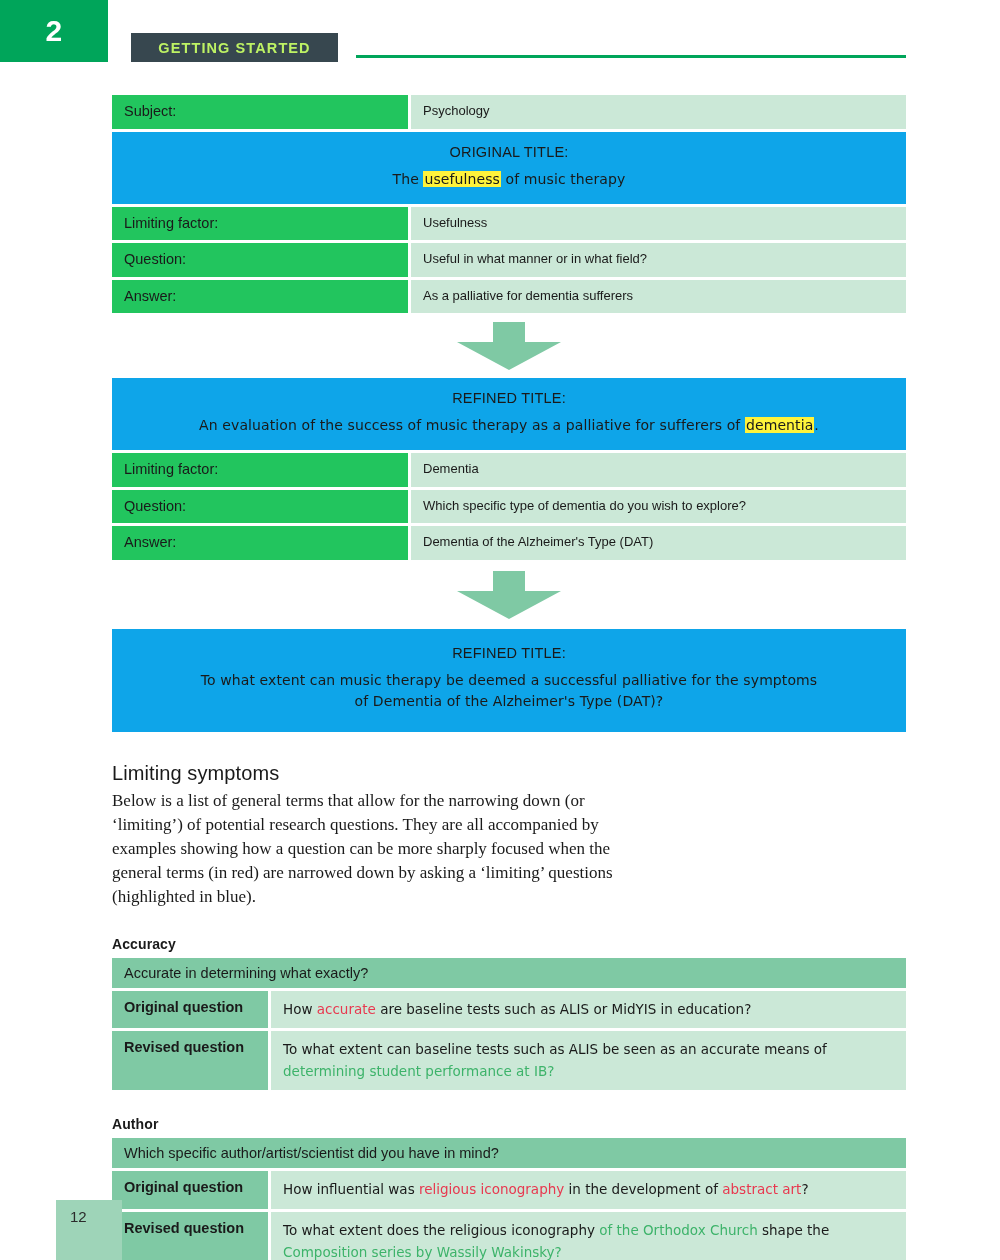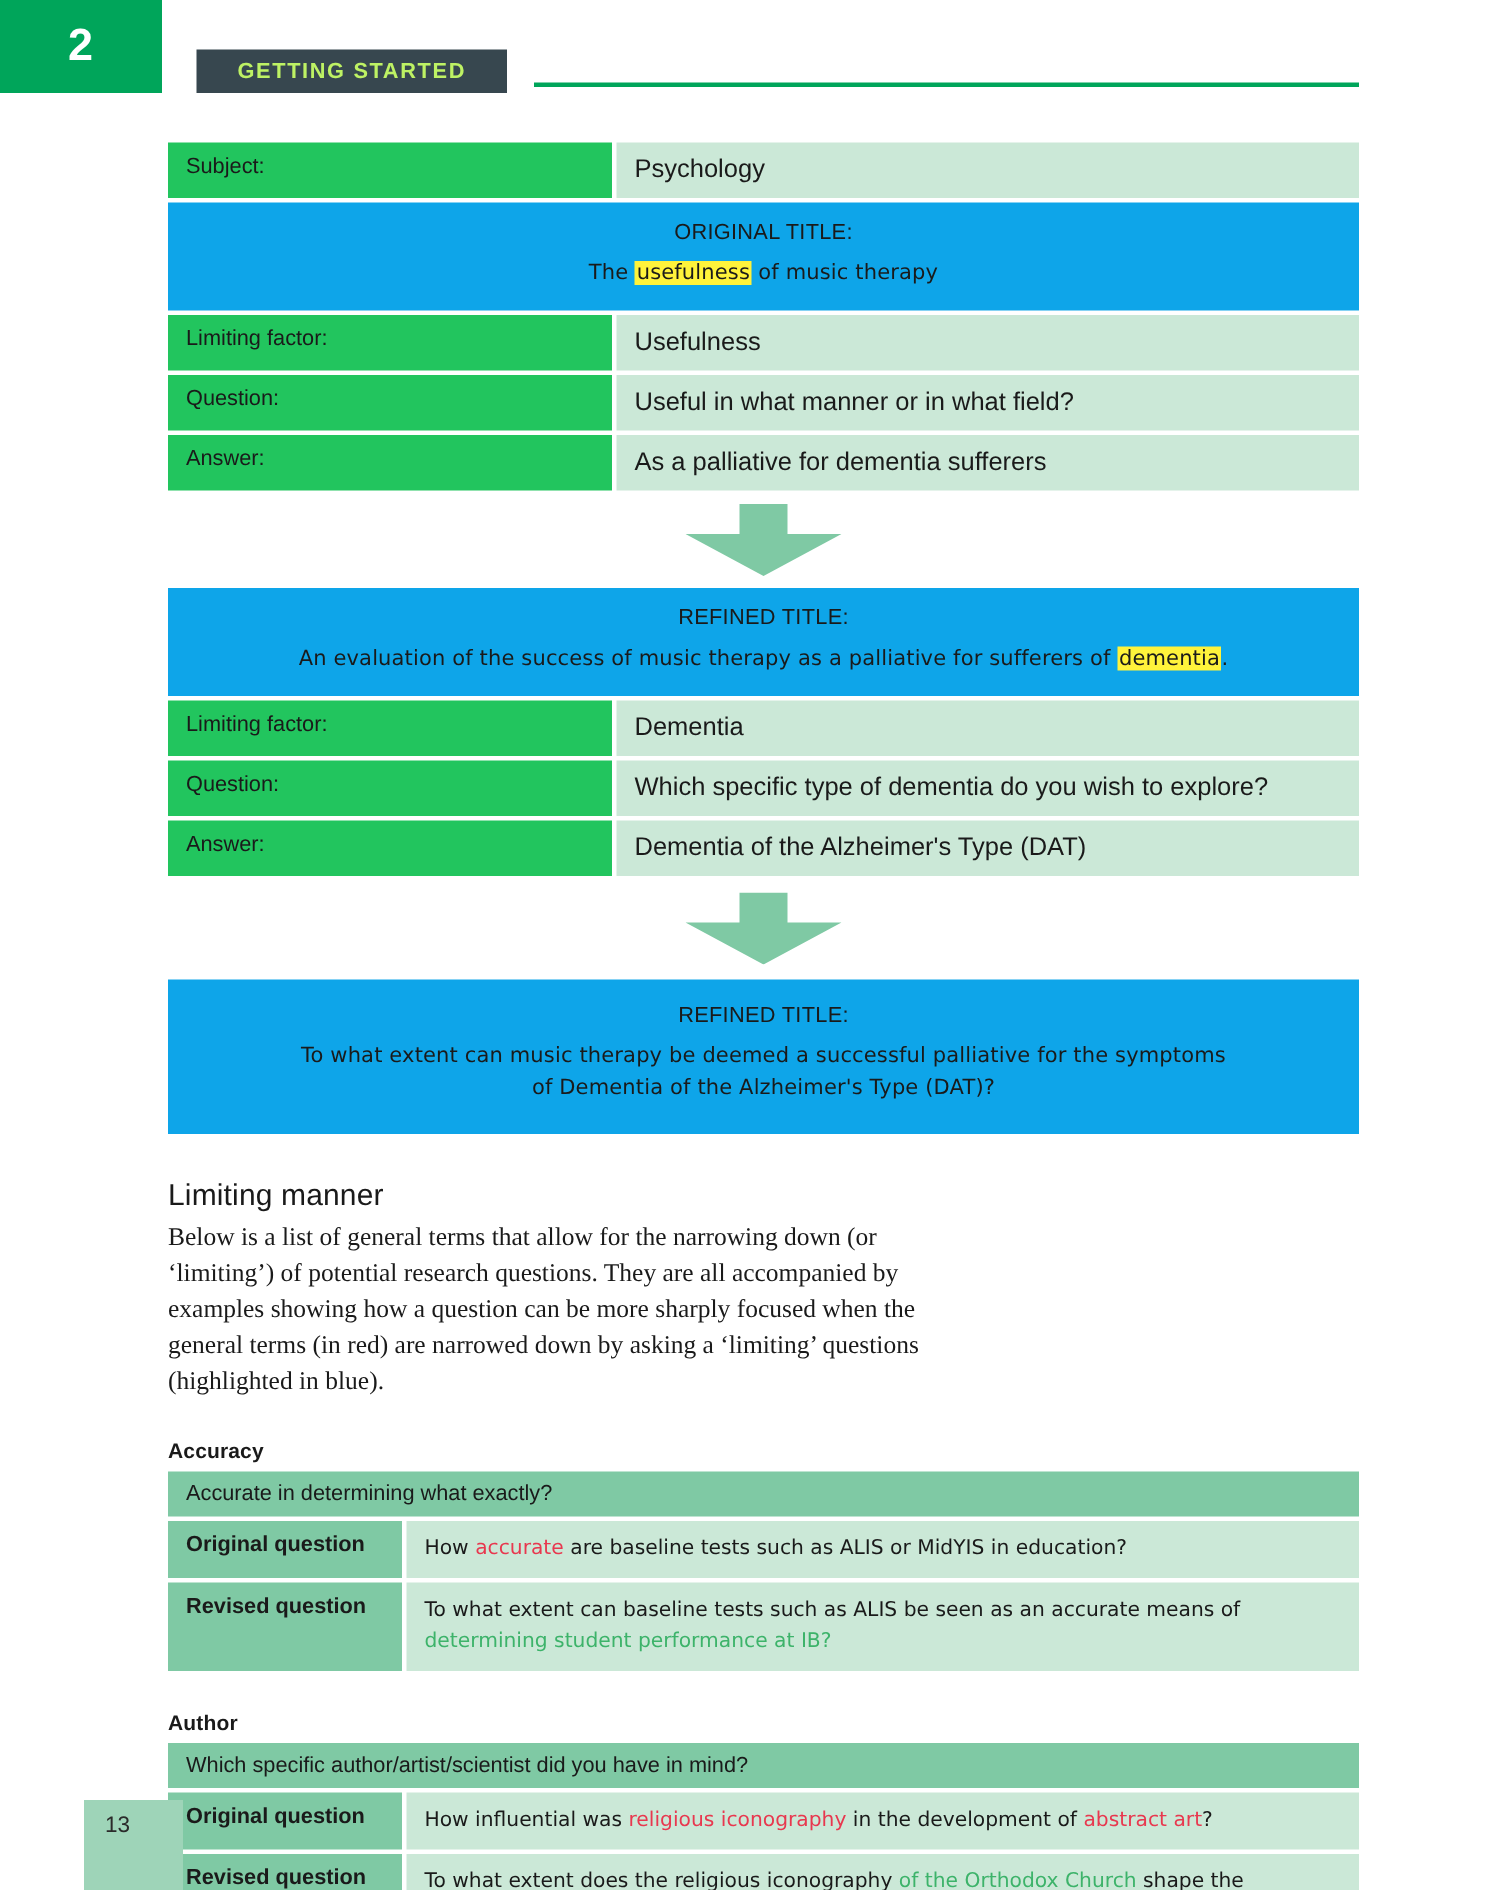--- a/index.html
+++ b/index.html
@@ -84,21 +84,21 @@
     box-sizing: border-box;
     font-size: 14.5px;
     line-height: 1.35;
   }
   .fcell-value {
     flex: 1;
     margin-left: 3px;
     background: #cbe8d7;
     padding: 7px 12px;
     box-sizing: border-box;
-    font-size: 17px;
+    font-size: 13px;
     line-height: 1.35;
   }
   .title-band {
     background: #0ea5e9;
     padding: 12px 14px 14px;
     box-sizing: border-box;
     text-align: center;
     margin-bottom: 3px;
   }
   .title-band .band-caption {
@@ -273,21 +273,21 @@
   </div>
 
   <div class="flow-table">
     <div class="title-band" style="padding:16px 14px 20px;">
       <div class="band-caption">REFINED TITLE:</div>
       <div class="handwrite">To what extent can music therapy be deemed a successful palliative for the symptoms</div>
       <div class="handwrite">of Dementia of the Alzheimer's Type (DAT)?</div>
     </div>
   </div>
 
-  <h2 class="sec-heading">Limiting manner</h2>
+  <h2 class="sec-heading">Limiting symptoms</h2>
   <p class="prose">Below is a list of general terms that allow for the narrowing down (or ‘limiting’) of potential research questions. They are all accompanied by examples showing how a question can be more sharply focused when the general terms (in red) are narrowed down by asking a ‘limiting’ questions (highlighted in blue).</p>
 
   <div class="lf-title">Accuracy</div>
   <div class="lf-table">
     <div class="lf-question-bar">Accurate in determining what exactly?</div>
 
     <div class="lf-row">
       <div class="lf-row-label">Original question</div>
       <div class="lf-row-text">
         <span>How </span><span class="acc-red">accurate</span><span> are baseline tests such as ALIS or MidYIS in education?</span>
@@ -317,14 +317,14 @@
       <div class="lf-row-label">Revised question</div>
       <div class="lf-row-text">
         <span>To what extent does the religious iconography </span><span class="acc-green">of the Orthodox Church</span><span> shape the </span><span class="acc-green-i">Composition</span><span class="acc-green"> series by Wassily Wakinsky?</span>
       </div>
     </div>
   </div>
 
 </div>
 
 <div class="folio">
-  <div class="pg">13</div>
+  <div class="pg">12</div>
 </div>
 
 </body></html>

